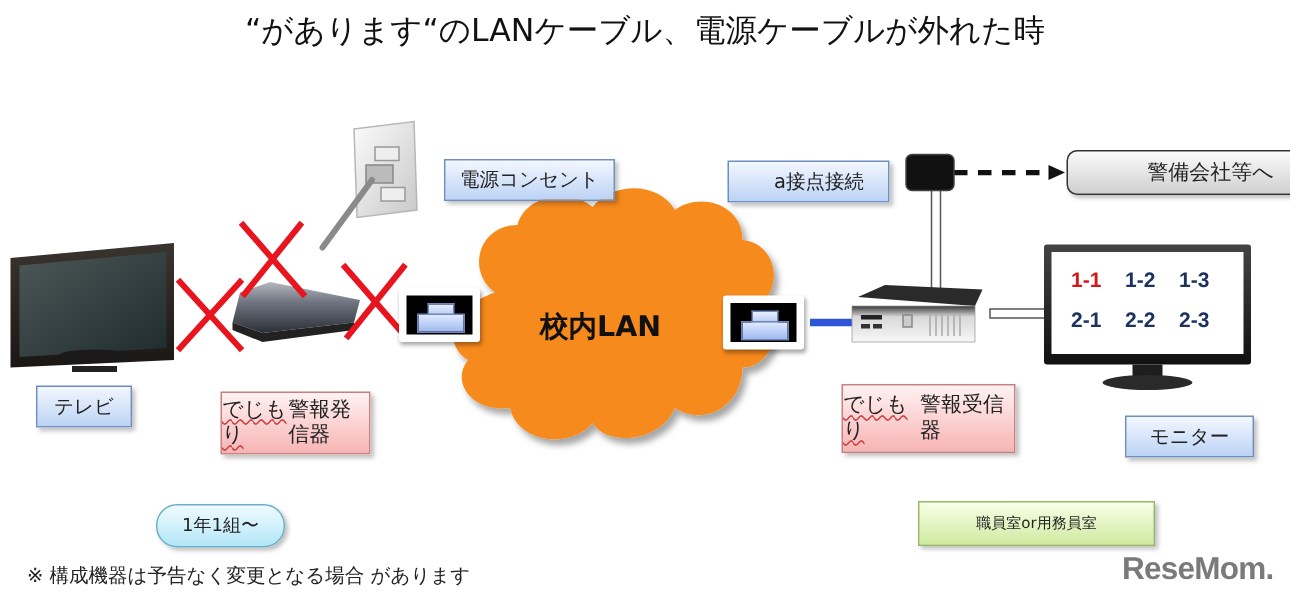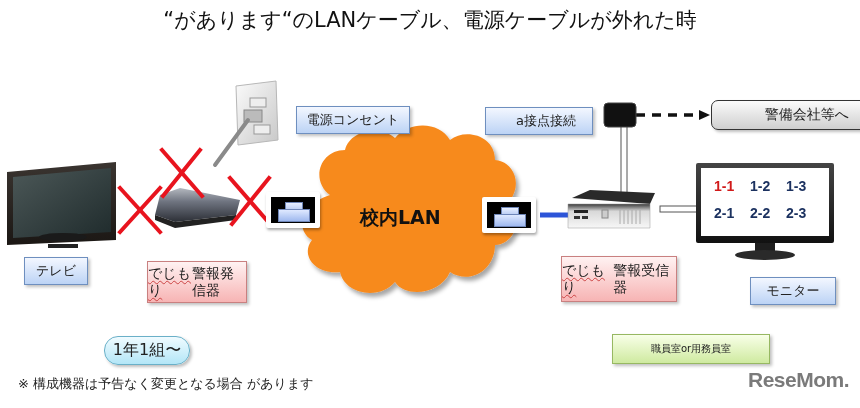--- a/index.html
+++ b/index.html
@@ -4,21 +4,21 @@
 <style>
   html, body { margin:0; padding:0; background:#ffffff; }
   body { width:860px; height:408px; position:relative; overflow:hidden;
          font-family:"DejaVu Sans", "Liberation Sans", sans-serif; color:#111; }
   .abs { position:absolute; }
   .title { left:0; top:6px; width:860px; text-align:center; font-size:21px; letter-spacing:0px; color:#111; }
   .label-box { position:absolute; display:flex; align-items:center; justify-content:center; 
                font-size:13px; color:#222; border:1px solid #6e8fbf; box-shadow:2px 2px 3px rgba(0,0,0,0.25);
                background:linear-gradient(#f3f7ff, #bcd3f5); }
   .pink { border-color:#c98080; background:linear-gradient(#fff2f2, #f7b4b4); flex-direction:row; line-height:17px; font-size:14px; }
-  .cyan { border-color:#6ab0c8; background:linear-gradient(#f0fbff, #b3e6f7); font-size:16px;border-radius:14px; }
+  .cyan { border-color:#6ab0c8; background:linear-gradient(#f0fbff, #b3e6f7); font-size:12px;border-radius:14px; }
   .green { border-color:#97b862; background:linear-gradient(#f8ffe8, #cfeaa0); font-size:10px; }
   .gray { border:1.5px solid #333; border-radius:7px; background:linear-gradient(#fbfbfb, #cfcfcf); font-size:14px; }
   .squiggle { text-decoration: underline wavy #c44; text-decoration-thickness:1px; text-underline-offset:2px; }
   .note { left:18px; top:375px; font-size:13px; color:#222; }
   .logo { left:748px; top:368px; font-size:21px; font-weight:bold; color:#7a7a7a; font-family:"Liberation Sans", sans-serif; letter-spacing:-0.5px; }
   .cloud-text { left:360px; top:205px; font-size:19px; font-weight:bold; color:#111; }
   .port { position:absolute; width:54px; height:36px; background:#fff; box-shadow:1px 2px 3px rgba(0,0,0,0.35); border-radius:2px; }
   .port .inner { position:absolute; left:5px; top:5px; width:44px; height:26px; background:#000; }
   .port .low { position:absolute; left:7px; top:12px; width:30px; height:11px; background:linear-gradient(#dfe9ff,#9fb9ef); border:1px solid #6f86b8; }
   .port .high { position:absolute; left:14px; top:5px; width:16px; height:8px; background:linear-gradient(#e8efff,#b1c6f1); border:1px solid #6f86b8; border-bottom:none; }

